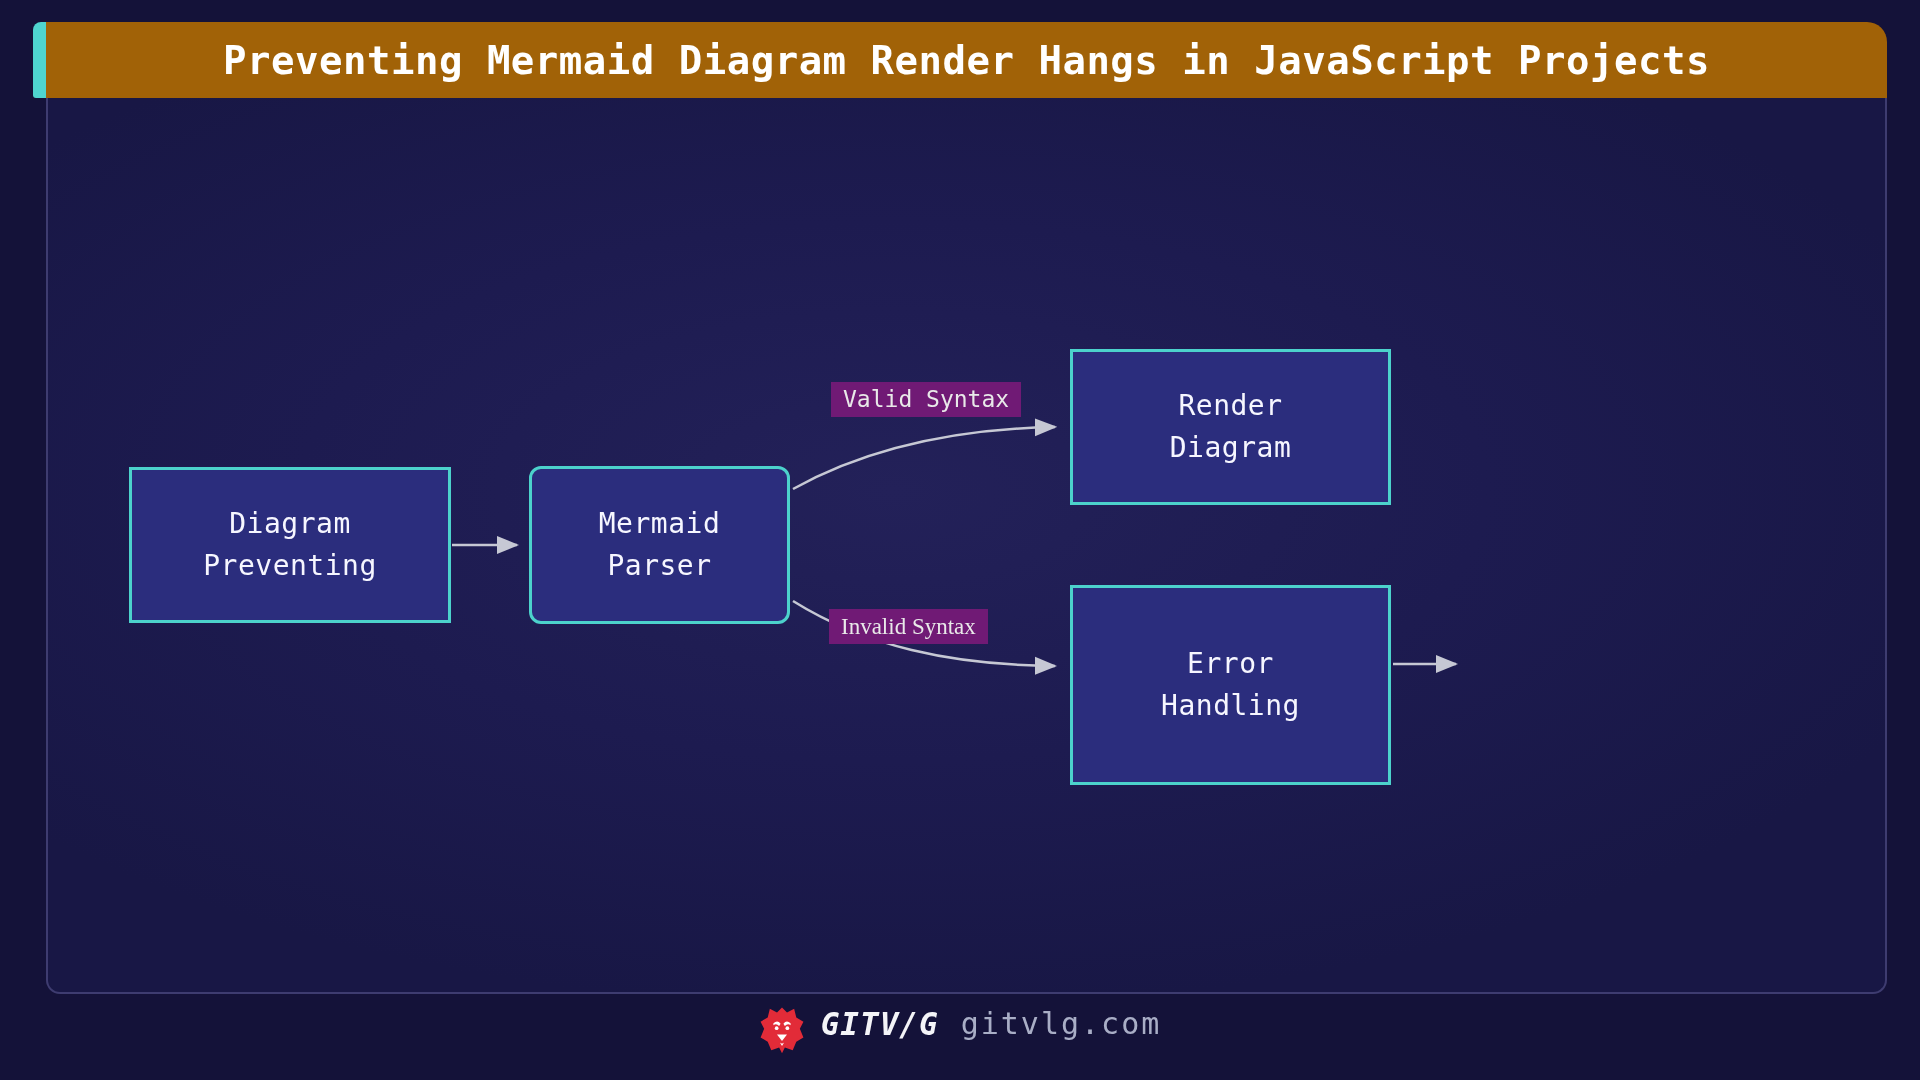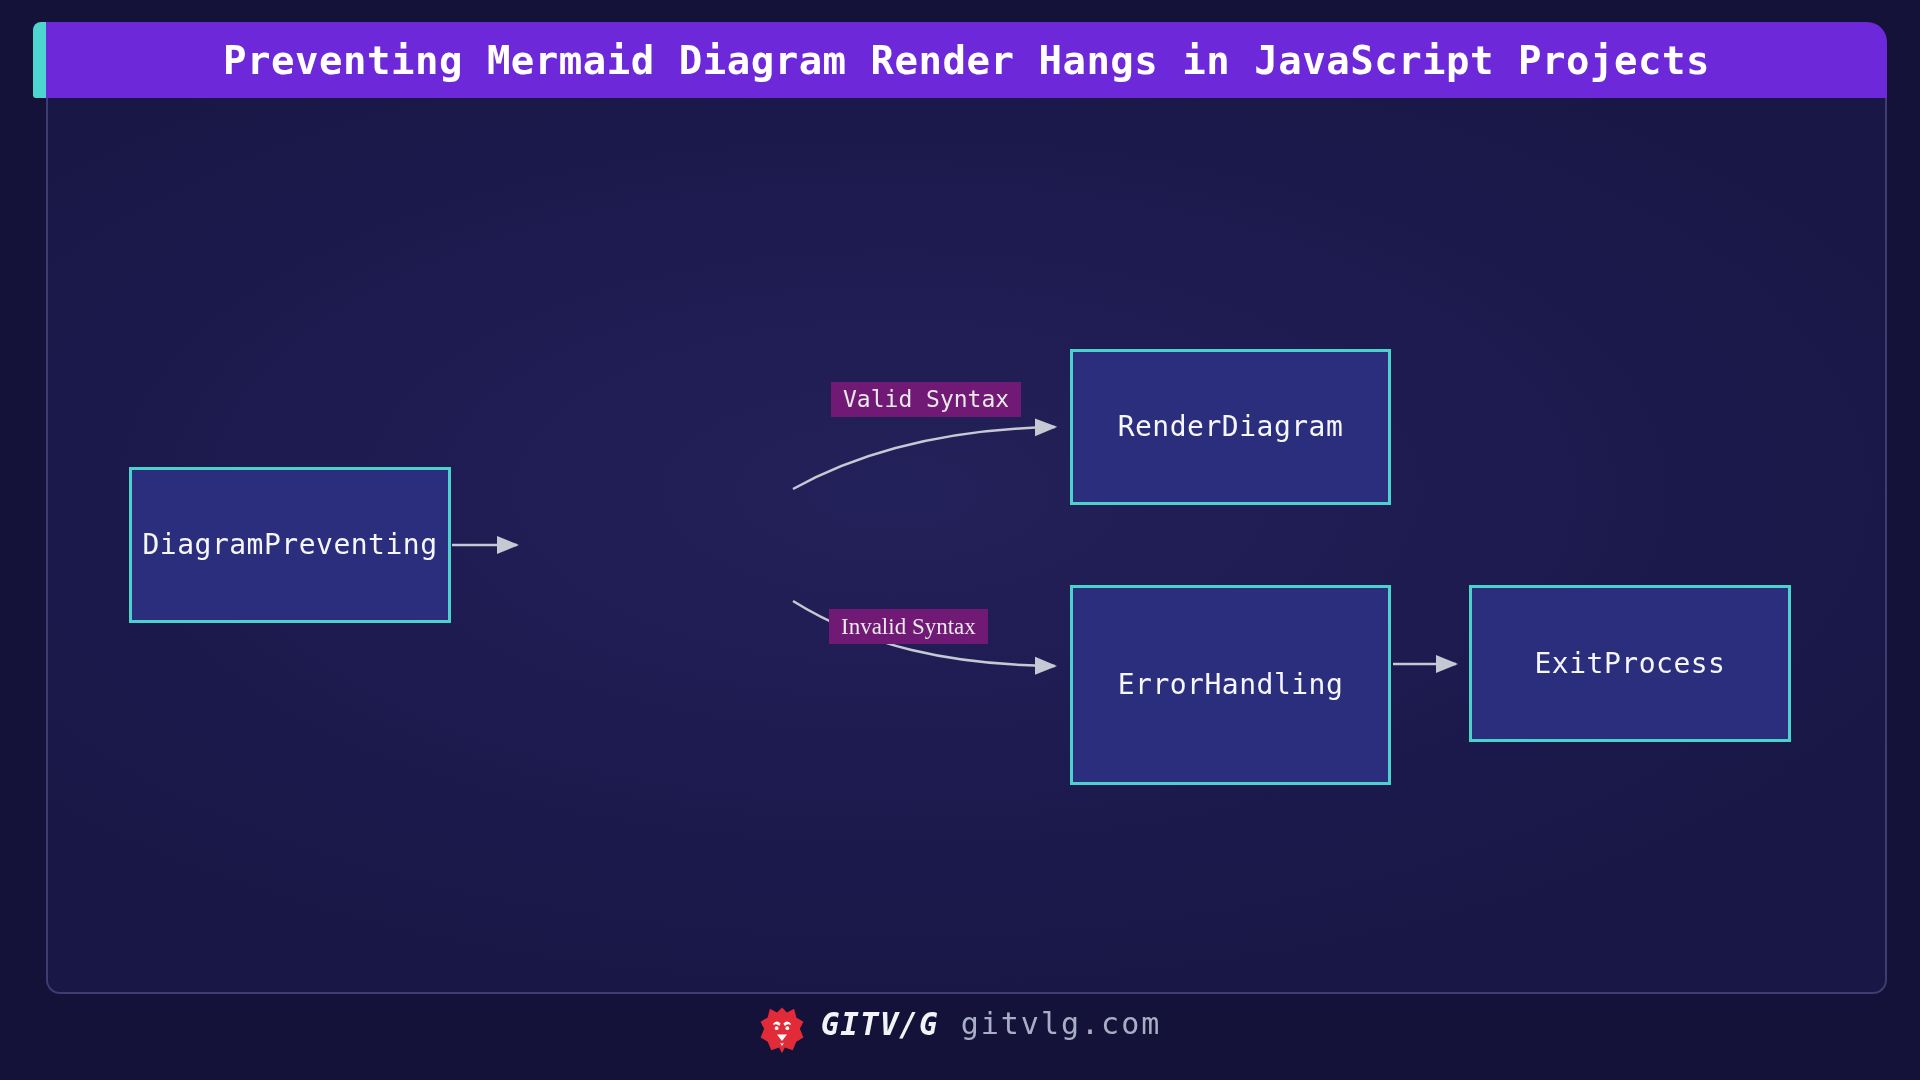--- a/index.html
+++ b/index.html
@@ -5,39 +5,39 @@
   html,body{margin:0;padding:0;background:#11102f;}
   .page{
     position:relative;width:1920px;height:1080px;overflow:hidden;
     background:#141239;
     font-family:"DejaVu Sans Mono","Liberation Mono",monospace;
   }
   
   .header{position:absolute;left:33px;top:22px;width:1854px;height:76px;display:flex;}
   .accent{width:13px;height:100%;background:#4fd5d0;border-radius:8px 0 0 3px;}
   .header-bar{
-    flex:1;background:#6d28d9;border-radius:0 20px 0 0;
+    flex:1;background:#a16207;border-radius:0 20px 0 0;
     display:flex;align-items:center;justify-content:center;
   }
   .title{
     color:#ffffff;font-size:39px;font-weight:bold;letter-spacing:.5px;white-space:nowrap;
   }
   
   .canvas{
     position:absolute;left:46px;top:98px;width:1837px;height:894px;
     border:2px solid #3e3c70;border-top:none;border-radius:0 0 14px 14px;
     background:radial-gradient(ellipse 62% 58% at 46% 44%, #232159 0%, #1d1b50 52%, #181745 100%);
   }
   
   .edges{position:absolute;left:0;top:0;width:1920px;height:1080px;pointer-events:none;z-index:2;}
   
   .node{
     position:absolute;z-index:3;box-sizing:border-box;
     background:#2b2d7d;border:3px solid #4cd2cc;
-    display:flex;flex-direction:row;align-items:center;justify-content:center;
+    display:flex;flex-direction:column;align-items:center;justify-content:center;
     color:#f6f6ff;font-size:28px;line-height:42px;letter-spacing:.5px;text-align:center;
   }
   .node.rounded{border-radius:12px;}
   .n-dd{left:129px;top:467px;width:322px;height:156px;}
   .n-mp{left:529px;top:466px;width:261px;height:158px;}
   .n-rd{left:1070px;top:349px;width:321px;height:156px;}
   .n-eh{left:1070px;top:585px;width:321px;height:200px;justify-content:center;}
   .n-ep{left:1469px;top:585px;width:322px;height:157px;}
   
   .edge-label{
@@ -80,31 +80,31 @@
     <path d="M 452 545 L 517 545" fill="none" stroke="#c6c8d4" stroke-width="2.5" marker-end="url(#arrow)"></path>
     <path d="M 793 489 C 865 449, 950 429, 1055 427" fill="none" stroke="#c6c8d4" stroke-width="2.5" marker-end="url(#arrow)"></path>
     <path d="M 793 601 C 865 646, 950 665, 1055 666" fill="none" stroke="#c6c8d4" stroke-width="2.5" marker-end="url(#arrow)"></path>
     <path d="M 1393 664 L 1456 664" fill="none" stroke="#c6c8d4" stroke-width="2.5" marker-end="url(#arrow)"></path>
   </svg>
 
   <div class="node rect n-dd">
     <span>Diagram</span>
     <span>Preventing</span>
   </div>
+  <div class="node rounded n-mp">
+    <span>Mermaid</span>
+    <span>Parser</span>
+  </div>
   <div class="node rect n-rd">
     <span>Render</span>
     <span>Diagram</span>
   </div>
   <div class="node rect n-eh">
     <span>Error</span>
     <span>Handling</span>
-  </div>
-  <div class="node rect n-ep">
-    <span>Exit</span>
-    <span>Process</span>
   </div>
 
   <div class="edge-label el-valid">Valid Syntax</div>
   <div class="edge-label el-invalid">Invalid Syntax</div>
 
   <div class="footer">
     <svg class="lion" viewBox="0 0 64 70">
       <path fill="#e22b38" d="M32 2 L39 9 L49 4 L52 16 L62 22 L57 32 L62 44 L52 50 L47 62 L36 58 L32 66 L28 58 L17 62 L12 50 L2 44 L7 32 L2 22 L12 16 L15 4 L25 9 Z"></path>
       <path fill="#ffffff" d="M20 24 q6 -5 10 1 l-2 3 q-4 -4 -8 -1 Z"></path>
       <path fill="#ffffff" d="M44 24 q-6 -5 -10 1 l2 3 q4 -4 8 -1 Z"></path>

